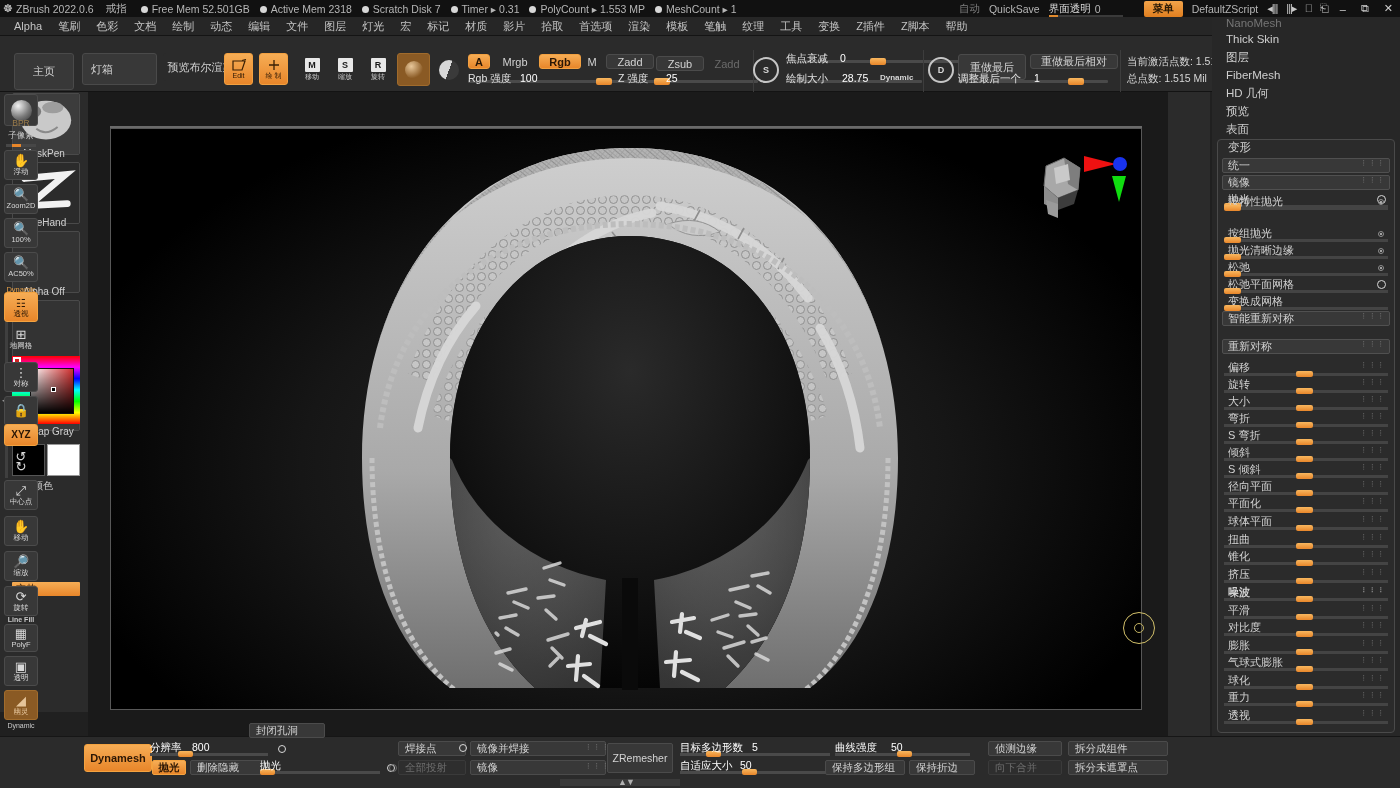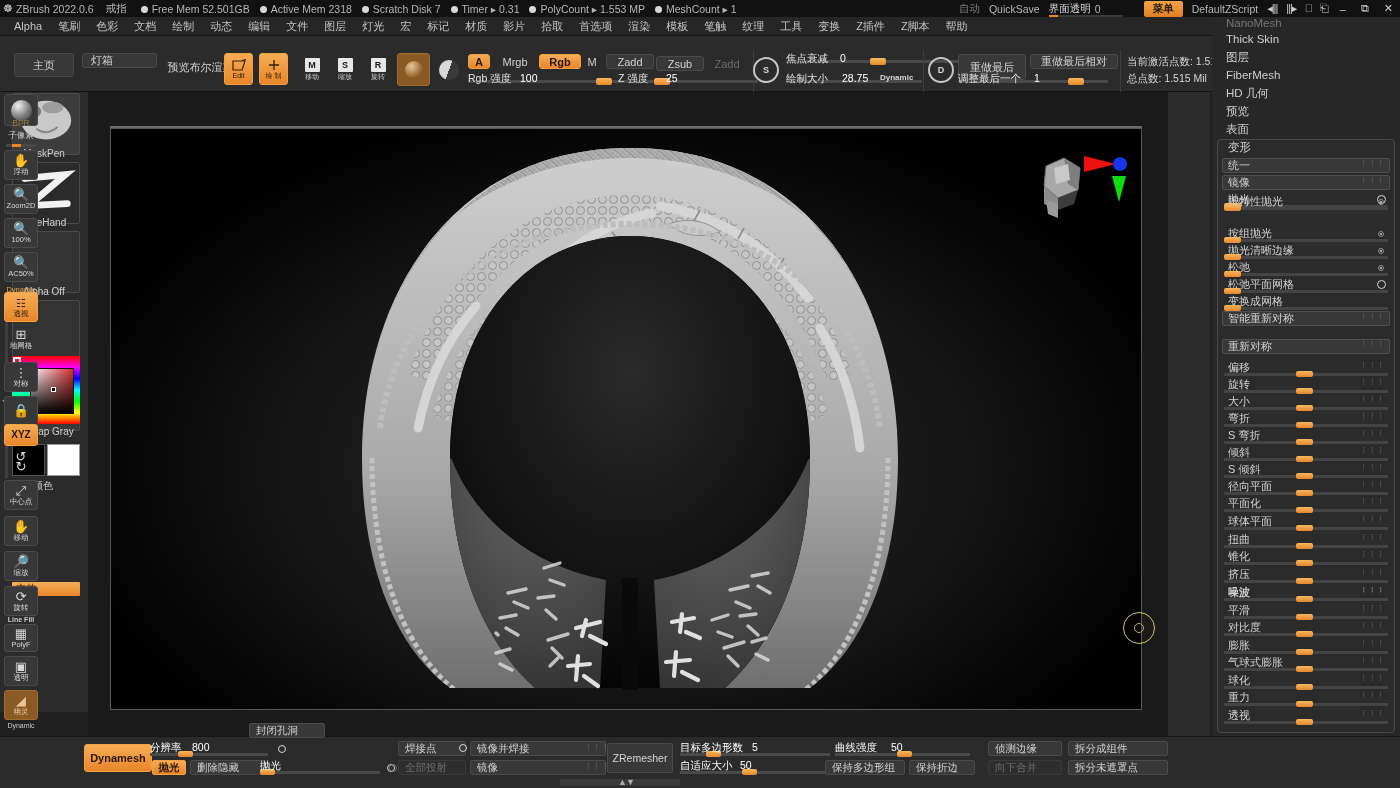--- a/index.html
+++ b/index.html
@@ -49,22 +49,22 @@
     position:absolute; left:0; top:36px; width:1400px; height:56px;
     background:#2b2b2b; border-bottom:1px solid #131313;
   }
   .btn {
     background:#383838; border:1px solid #4a4a4a; border-radius:3px;
     color:#d2d2d2; font-size:11px; display:flex; align-items:center;
     justify-content:center; cursor:pointer;
   }
   .btn.on { background:linear-gradient(#f6ad55,#e8862a); border-color:#f2a040; color:#2b1705; }
 
-  .tb-home  { position:absolute; left:14px;  top:53px; width:60px; height:24px; }
-  .tb-light { position:absolute; left:82px;  top:53px; width:75px; height:15px; justify-content:flex-start; padding-left:8px;}
+  .tb-home  { position:absolute; left:14px;  top:53px; width:60px; height:37px; }
+  .tb-light { position:absolute; left:82px;  top:53px; width:75px; height:32px; justify-content:flex-start; padding-left:8px;}
   .tb-bool  { position:absolute; left:163px; top:53px; width:75px; height:28px; background:#2b2b2b; border-color:#2b2b2b;}
   .tb-edit  { position:absolute; left:224px; top:53px; width:29px; height:32px; flex-direction:column; gap:0px;}
   .tb-draw  { position:absolute; left:259px; top:53px; width:29px; height:32px; flex-direction:column;}
   .mini-lbl { font-size:7px; line-height:8px; }
   .tb-m  { position:absolute; left:299px; top:56px; width:26px; height:26px; background:none; border:none; flex-direction:column;}
   .tb-s  { position:absolute; left:332px; top:56px; width:26px; height:26px; background:none; border:none; flex-direction:column;}
   .tb-r  { position:absolute; left:365px; top:56px; width:26px; height:26px; background:none; border:none; flex-direction:column;}
   .sqbadge{ width:15px; height:14px; background:#e8e8e8; color:#1a1a1a; font-size:9px;
             font-weight:bold; display:flex; align-items:center; justify-content:center; border-radius:1px;}
   .badge-cn { font-size:7px; color:#cfcfcf; line-height:8px; margin-top:1px;}

